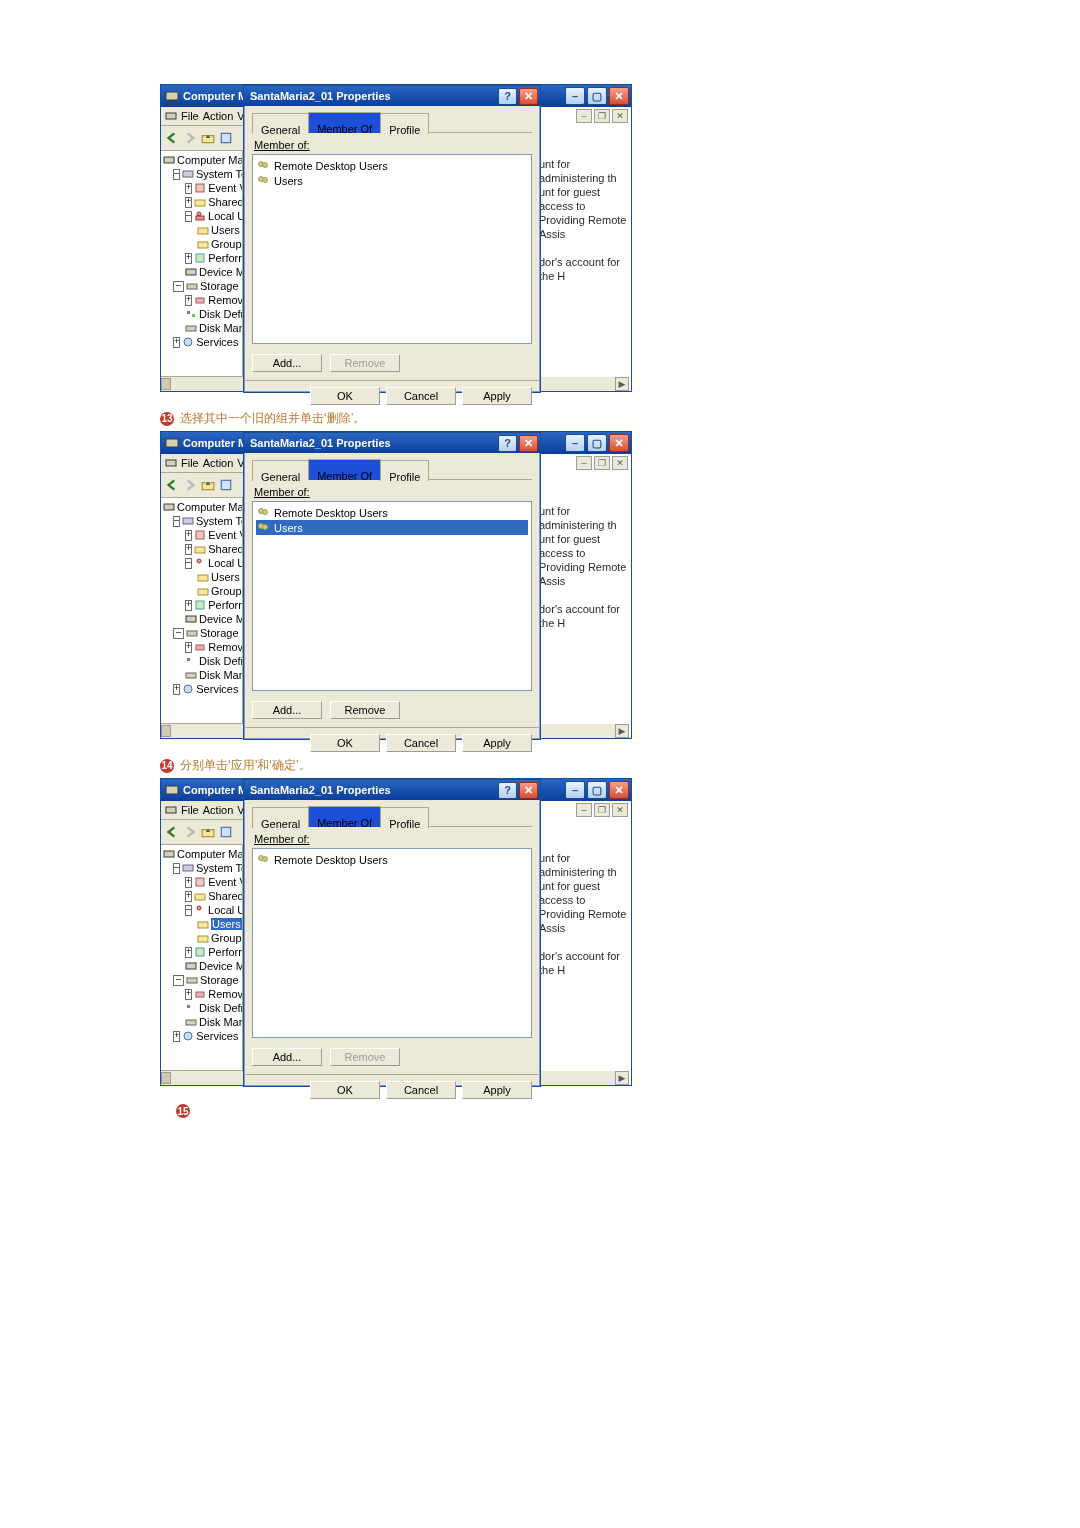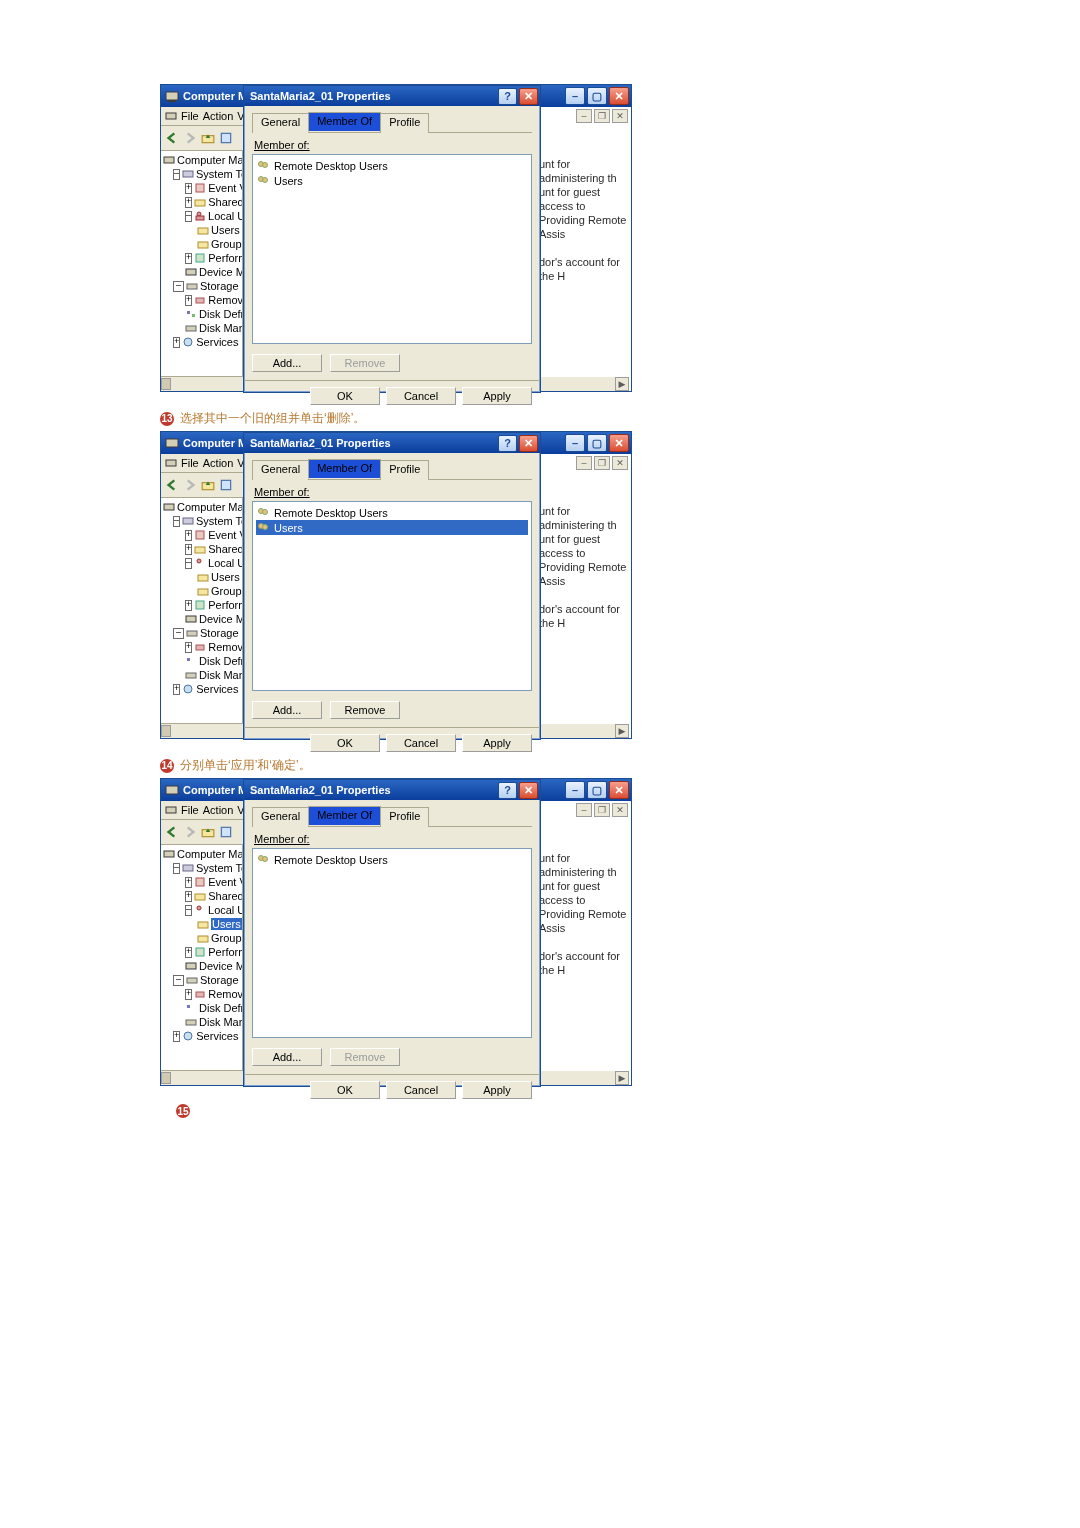--- a/index.html
+++ b/index.html
@@ -169,21 +169,21 @@
     width:17px; height:15px; border-radius:2px;
     background:linear-gradient(#e9f2ff,#b6cff0);
     border:1px solid #1b4c94;
     display:flex;align-items:center;justify-content:center;
     color:#1b4c94; font-weight:bold; font-size:11px;
   }
   .props-title .tbtn.close { background:linear-gradient(#f79f8b,#d94d33); color:#fff; border-color:#9a2b17; }
   .props-body { padding: 6px 8px 8px 8px; }
   .tabs { display:flex; border-bottom:1px solid #aca98f; height:20px; }
   .tab {
-    padding: 2px 8px;
+    padding: 10px 8px;
     border:1px solid #aca98f;
     border-bottom:none;
     background:#ece9d8;
     margin-right:-1px;
     font-size:11px;
     position:relative;
     top:1px;
   }
   .tab.active { background:#1d4ed8; border-bottom:1px solid #ece9d8; top:0; }
   .memlabel { margin:6px 0 3px 2px;text-decoration:underline; }

